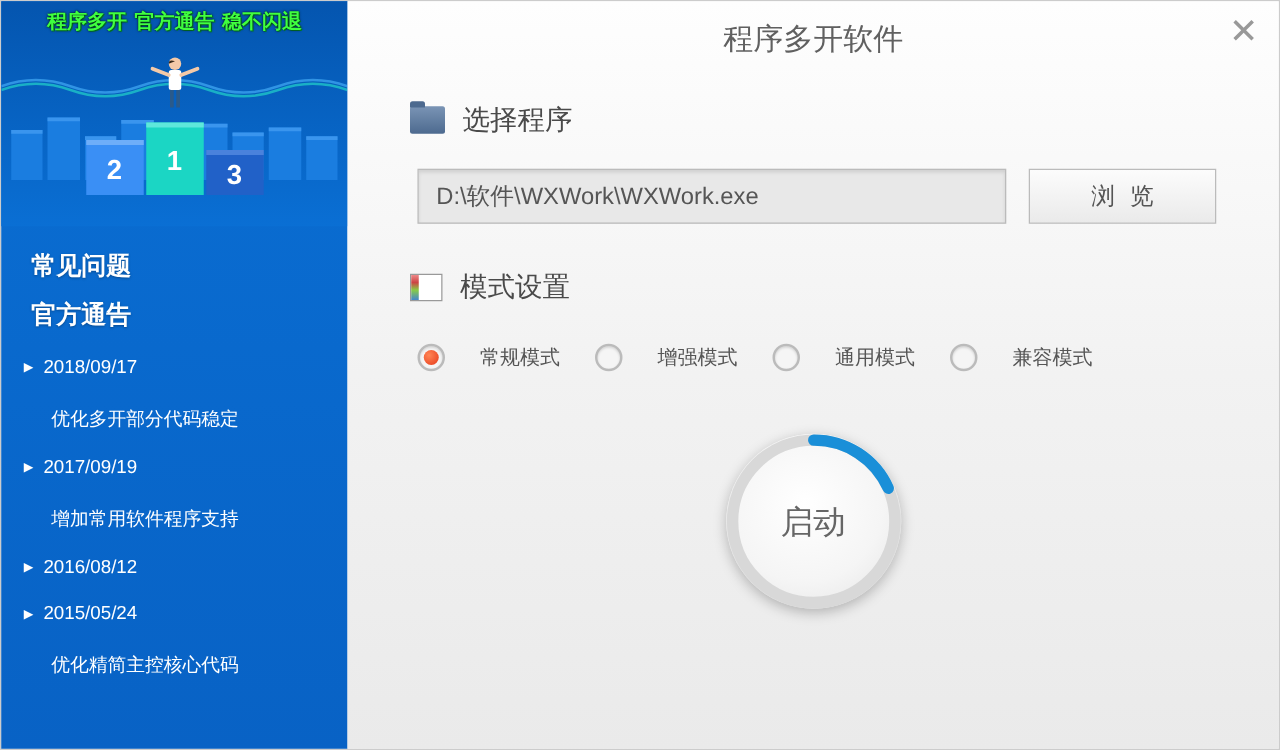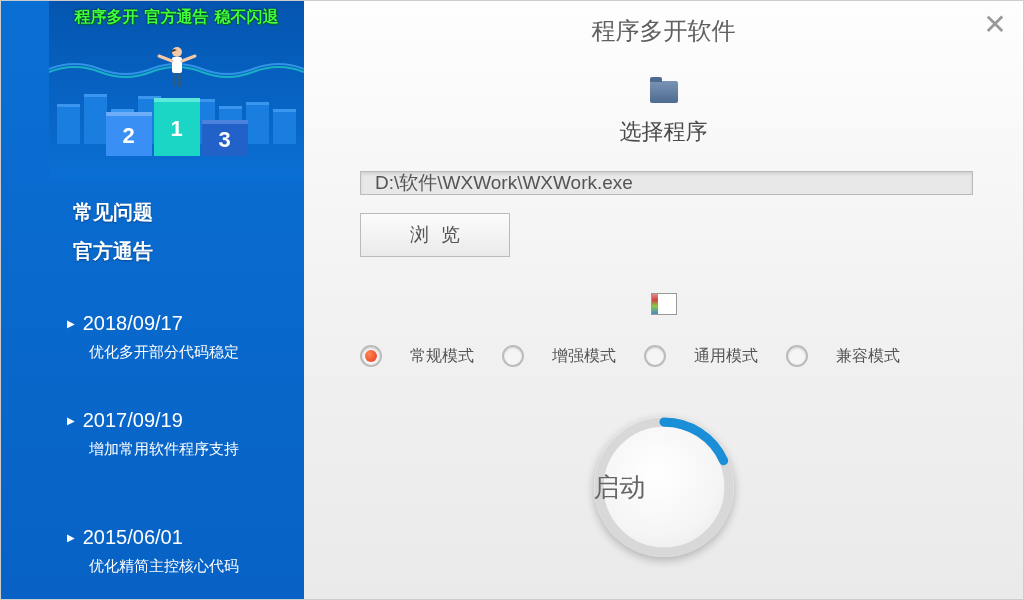--- a/index.html
+++ b/index.html
@@ -10,26 +10,25 @@
       overflow: hidden;
       background: #f5f5f5;
     }
     .app {
       display: flex;
       width: 1024px;
       height: 600px;
       border: 1px solid #ccc;
     }
     .sidebar {
-      width: 303px;
+      width: 277px;
       height: 100%;
       background: linear-gradient(180deg, #0a6fd4 0%, #0862c5 100%);
       color: #fff;
       position: relative;
-      padding-left: 48px;
     }
     .banner {
       height: 180px;
       background: linear-gradient(180deg, #0455af 0%, #0a6fd4 100%);
       position: relative;
       overflow: hidden;
     }
     .banner-tags {
       display: flex;
       gap: 6px;
@@ -114,35 +113,35 @@
     .news-list {
       padding: 8px 0;
     }
     .news-item {
       padding: 6px 18px 14px;
     }
     .news-date {
       display: flex;
       align-items: center;
       gap: 8px;
-      font-size: 20px;
+      font-size: 15px;
       color: #fff;
       cursor: pointer;
-      margin-top: 27px;
     }
     .news-date::before {
       content: '▶';
       font-size: 10px;
       color: #fff;
     }
     .news-text {
       padding-left: 22px;
       padding-top: 8px;
       font-size: 15px;
       color: #fff;
+      margin-top: 16px;
     }
     .main {
       flex: 1;
       background: linear-gradient(180deg, #fefefe 0%, #f2f2f2 50%, #eaeaea 100%);
       position: relative;
       display: flex;
       flex-direction: column;
     }
     .titlebar {
       height: 60px;
@@ -169,21 +168,20 @@
     }
     .content {
       flex: 1;
       padding: 20px 50px;
     }
     .section-row {
       display: flex;
       align-items: center;
       gap: 14px;
       margin-bottom: 24px;
-      flex-direction: column;
     }
     .section-label {
       font-size: 22px;
       color: #4a4a4a;
     }
     .folder-icon {
       width: 28px;
       height: 22px;
       background: linear-gradient(180deg, #7a94b5 0%, #4d6a8f 100%);
       border-radius: 2px;
@@ -212,21 +210,20 @@
       top: 0; left: 0;
       width: 6px;
       height: 100%;
       background: linear-gradient(180deg, #e88 0%, #c44 30%, #8c4 60%, #48c 100%);
     }
     .path-row {
       display: flex;
       gap: 18px;
       margin-bottom: 36px;
       padding-left: 6px;
-      flex-direction: column;
     }
     .path-input {
       flex: 1;
       height: 44px;
       border: 1px solid #bbb;
       background: #e8e8e8;
       padding: 0 14px;
       font-size: 19px;
       color: #555;
       box-shadow: inset 0 2px 3px rgba(0,0,0,0.1);
@@ -283,20 +280,21 @@
     }
     .launch-btn {
       width: 140px;
       height: 140px;
       border-radius: 50%;
       background: radial-gradient(circle at 45% 40%, #ffffff 0%, #f5f5f5 55%, #e0e0e0 100%);
       box-shadow: 0 3px 10px rgba(0,0,0,0.25), inset 0 -3px 6px rgba(0,0,0,0.1);
       position: relative;
       display: flex;
       align-items: center;
+      justify-content: center;
       cursor: pointer;
       font-family: Liberation Serif, serif;
     }
     .launch-ring {
       position: absolute;
       inset: -1px;
       border-radius: 50%;
     }
     .launch-text {
       font-size: 26px;
@@ -357,23 +355,24 @@
       <div class="news-list">
         <div class="news-item">
           <div class="news-date">2018/09/17</div>
           <div class="news-text">优化多开部分代码稳定</div>
         </div>
         <div class="news-item">
           <div class="news-date">2017/09/19</div>
           <div class="news-text">增加常用软件程序支持</div>
         </div>
         <div class="news-item">
+          <div class="news-date">2016/08/12</div>
         </div>
         <div class="news-item">
-          <div class="news-date">2015/06/01</div>
+          <div class="news-date">2015/05/24</div>
           <div class="news-text">优化精简主控核心代码</div>
         </div>
       </div>
     </div>
   </div>
 
   <div class="main">
     <div class="titlebar">
       <div class="app-title">程序多开软件</div>
       <div class="close-btn">✕</div>
@@ -382,20 +381,21 @@
       <div class="section-row">
         <div class="folder-icon"></div>
         <div class="section-label">选择程序</div>
       </div>
       <div class="path-row">
         <input class="path-input" readonly="" value="D:\软件\WXWork\WXWork.exe" style="">
         <button class="browse-btn">浏览</button>
       </div>
       <div class="section-row">
         <div class="settings-icon"></div>
+        <div class="section-label">模式设置</div>
       </div>
       <div class="radio-row">
         <div class="radio-option">
           <div class="radio-circle selected"></div>
           <span class="radio-label">常规模式</span>
         </div>
         <div class="radio-option">
           <div class="radio-circle"></div>
           <span class="radio-label">增强模式</span>
         </div>

